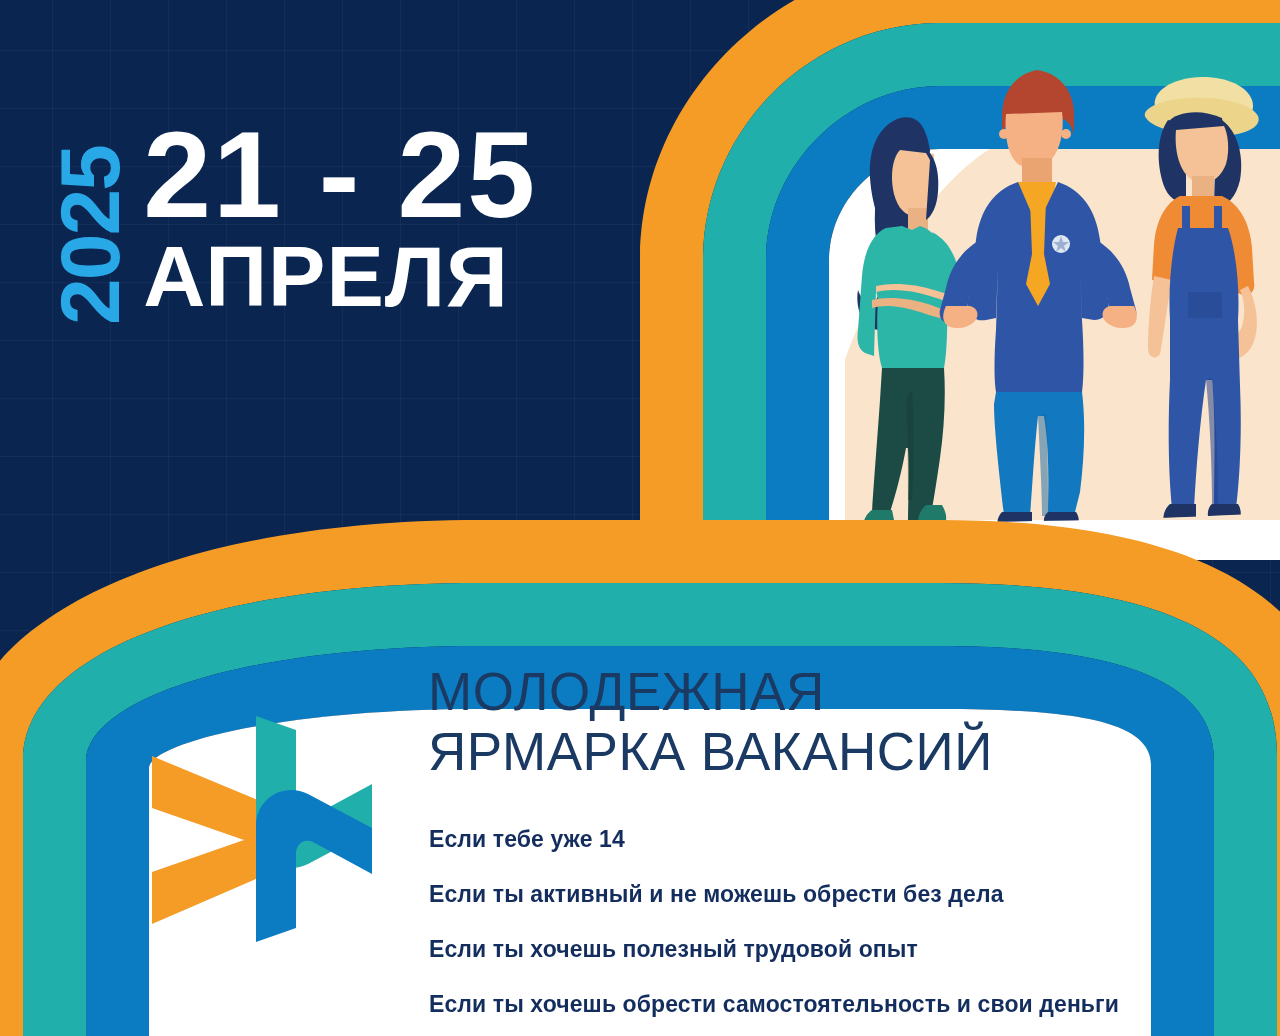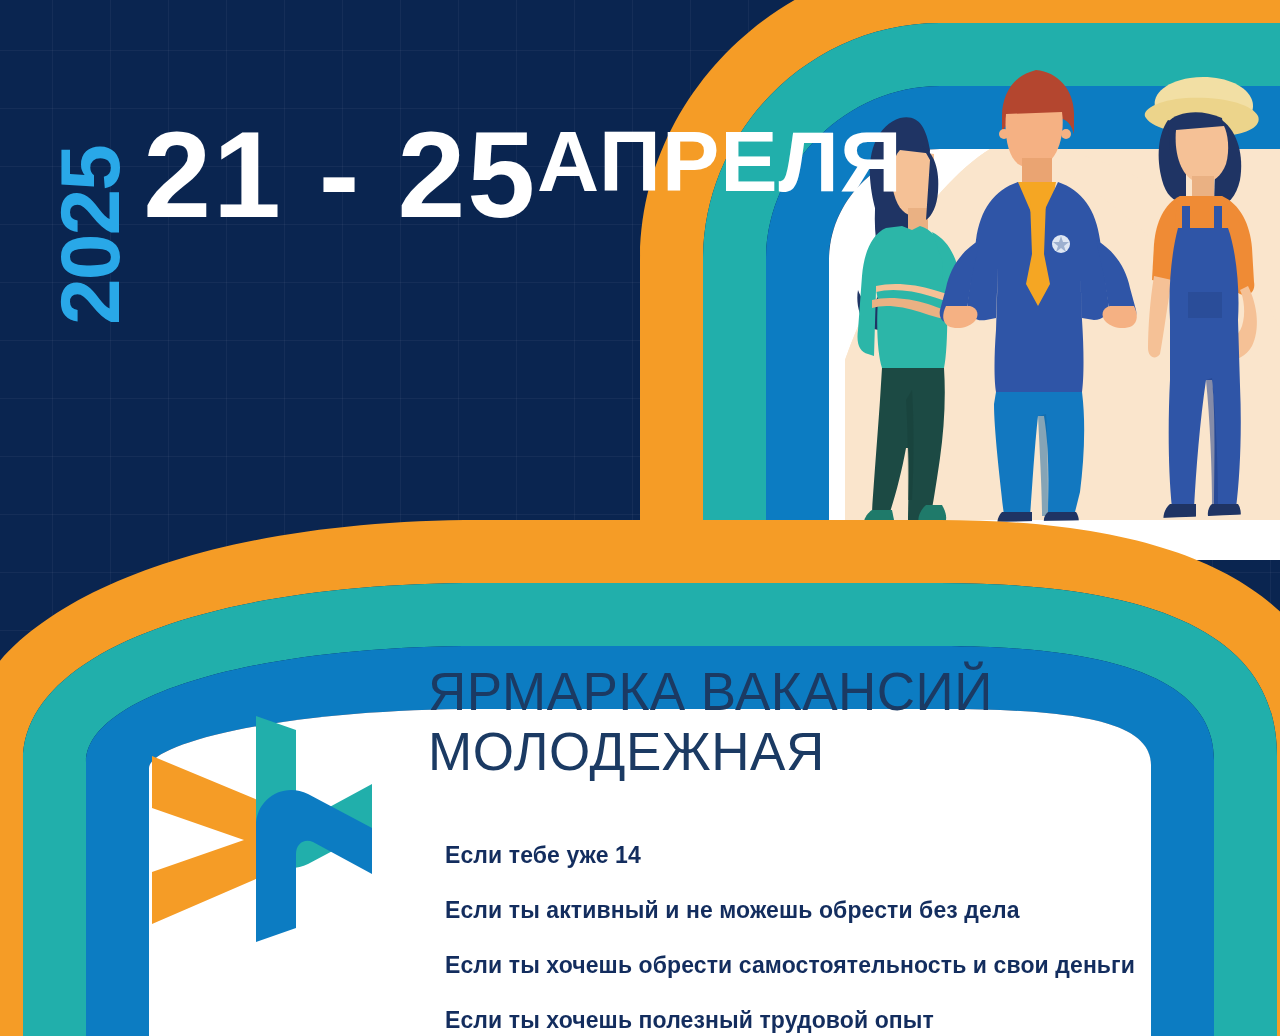--- a/index.html
+++ b/index.html
@@ -39,21 +39,21 @@
     transform:rotate(180deg);
     color:#29a8e8;
     font-size:84px;
     font-weight:bold;
     letter-spacing:-2px;
     line-height:.92;
     margin-right:14px;
     margin-top:28px;
     font-family:"Liberation Sans","DejaVu Sans",sans-serif;
   }
-  .datecol{display:flex;flex-direction:row;justify-content:flex-end;}
+  .datecol{display:flex;flex-direction:column;justify-content:flex-end;}
   .days{
     color:#ffffff;
     font-size:122px;
     font-weight:bold;
     line-height:.94;
     letter-spacing:2px;
     white-space:nowrap;
   }
   .month{
     color:#ffffff;
@@ -83,21 +83,21 @@
     color:#132d5e;
     font-size:23px;
     font-weight:bold;
     letter-spacing:.1px;
   }
   .bullets li{
     list-style:none;
     margin:0 0 28px 0;
     white-space:nowrap;
   }
-  .bullets ul{margin:16px;padding:0;}
+  .bullets ul{margin:0;padding:0;}
   .logo{position:absolute;z-index:6;left:148px;top:712px;width:228px;height:234px;}
 </style>
 </head>
 <body>
 
 <div id="poster">
 
   <div id="grid"></div>
 
   <svg id="art" viewBox="0 0 1280 1036" width="1280" height="1036">
@@ -335,26 +335,26 @@
     <path d="M108,4 L148,18 L148,92 C148,102 156,108 165,104
              L224,72 L224,118 L160,152
              C136,164 108,148 108,120 Z" fill="#21AFAB"></path>
 
     <path d="M108,230 L148,216 L148,142 C148,132 156,126 165,130
              L224,162 L224,116 L160,82
              C136,70 108,86 108,114 Z" fill="#0C7CC2"></path>
   </svg>
 
   <div class="headline">
+    <span>МОЛОДЕЖНАЯ</span>
     <span>ЯРМАРКА ВАКАНСИЙ</span>
-    <span>МОЛОДЕЖНАЯ</span>
   </div>
 
   <div class="bullets">
     <ul>
       <li>Если тебе уже 14</li>
       <li>Если ты активный и не можешь обрести без дела</li>
+      <li>Если ты хочешь полезный трудовой опыт</li>
       <li>Если ты хочешь обрести самостоятельность и свои деньги</li>
-      <li>Если ты хочешь полезный трудовой опыт</li>
     </ul>
   </div>
 
 </div>
 
 </body></html>

